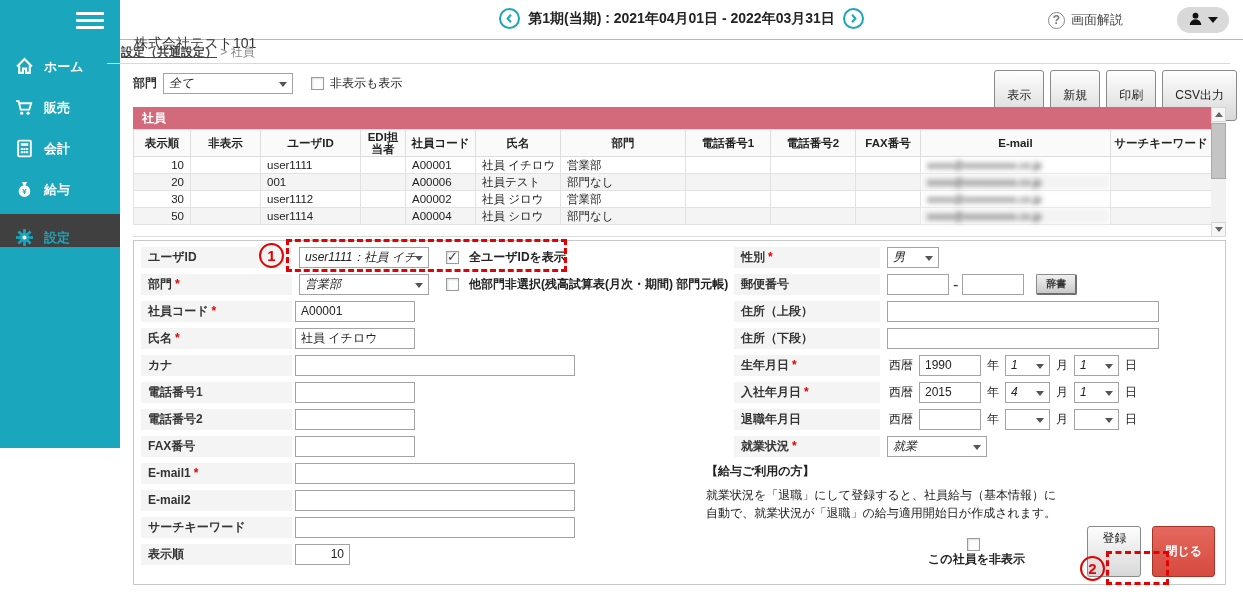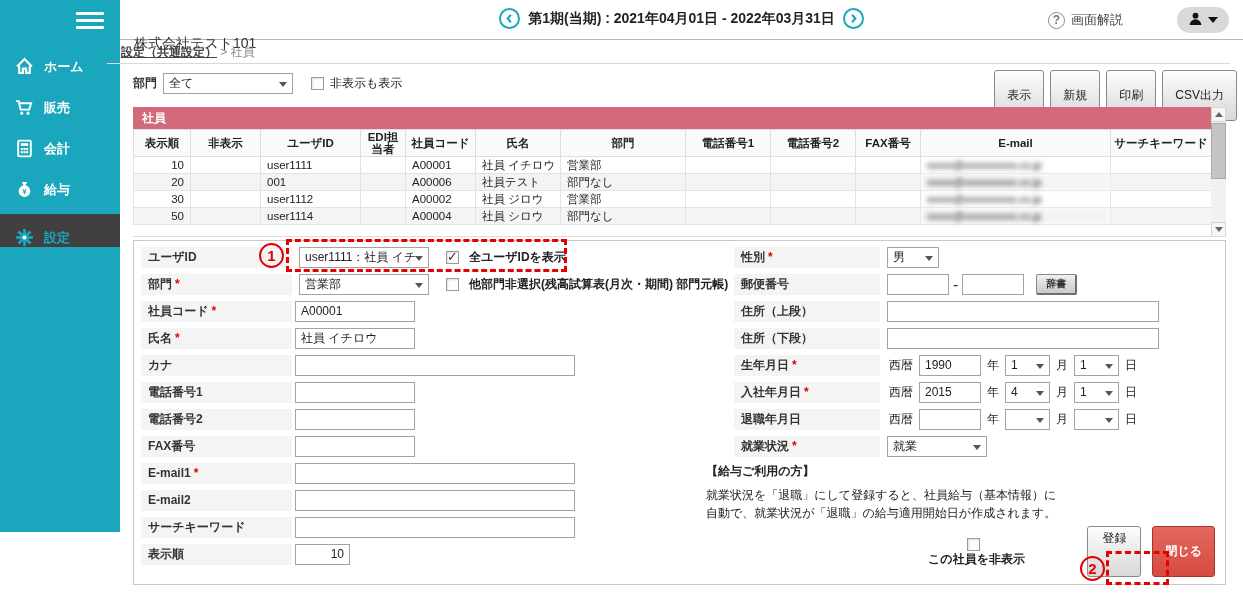--- a/index.html
+++ b/index.html
@@ -1,21 +1,21 @@
 <!DOCTYPE html>
 <html><head>
 <meta charset="utf-8">
 <style>
   * { margin:0; padding:0; box-sizing:border-box; }
   html,body { background:#fff; }
   body { font-family:"Liberation Sans","DejaVu Sans",sans-serif; color:#333; }
   #page { position:relative; width:1243px; height:614px; background:#fff; overflow:hidden; }
 
   
-  #sidebar { position:absolute; left:0; top:0; width:120px; height:532px; background:#1aa6bc; }
+  #sidebar { position:absolute; left:0; top:0; width:120px; height:448px; background:#1aa6bc; }
   .burger { position:absolute; top:12px; right:16px; width:28px; height:20px; cursor:pointer; }
   .burger span { display:block; height:3px; background:#fff; margin-bottom:4px; border-radius:1px; }
   .side-menu { position:absolute; top:46px; left:0; right:0; }
   .side-item { display:flex; align-items:center; gap:10px; height:41px; padding-left:15px;
                color:#fff; font-size:13px; font-weight:bold; cursor:pointer; }
   .side-item .sicon { width:19px; height:19px; display:inline-flex; }
   .side-item.active { background:#404040; color:#1aa6bc; height:33px; margin:4px 0;align-items:flex-end; }
 
   
   #topbar { position:absolute; left:120px; top:0; width:1123px; height:40px; background:#fff;
@@ -39,21 +39,21 @@
   .crumb a { color:#444; font-weight:bold; text-decoration:underline; cursor:pointer; }
 
   
   #filterrow { position:absolute; left:133px; top:70px; width:1104px; height:26px; }
   .flt-label { font-size:12px; font-weight:bold; margin-right:6px; }
   .fltrow-inner { display:flex; align-items:center; height:100%; }
   .toolbar { position:absolute; right:0; top:0; display:flex; gap:6px; }
 
   
   .sel { position:relative; background:#fff; border:1px solid #a3a3a3; height:21px; line-height:19px;
-         padding:0 18px 0 5px; font-size:12px; color:#222; cursor:pointer; white-space:nowrap; overflow:hidden; }
+         padding:0 18px 0 5px; font-size:12px; color:#222; cursor:pointer; white-space:nowrap; overflow:hidden;font-style:italic; }
   .sel::after { content:""; position:absolute; right:5px; top:8px; border-left:4px solid transparent;
                 border-right:4px solid transparent; border-top:5px solid #555; }
   .inp { background:#fff; border:1px solid #a3a3a3; height:21px; line-height:19px; padding:0 5px;
          font-size:12px; color:#222; white-space:nowrap; overflow:hidden; }
   .chk { width:13px; height:13px; border:1px solid #9a9a9a; background:#fdfdfd; display:inline-block;
          position:relative; vertical-align:middle; flex:none; cursor:pointer;
          box-shadow:inset 1px 1px 2px rgba(0,0,0,.12); }
   .chk.checked::after { content:"✓"; position:absolute; left:0; top:-3px; font-size:13px; font-weight:bold; color:#333; }
   .chk-label { font-size:12px; font-weight:bold; color:#222; margin-left:6px; white-space:nowrap; }
   .btn { display:inline-block; background:linear-gradient(#fdfdfd,#d8d8d8); border:1px solid #8a8a8a;

